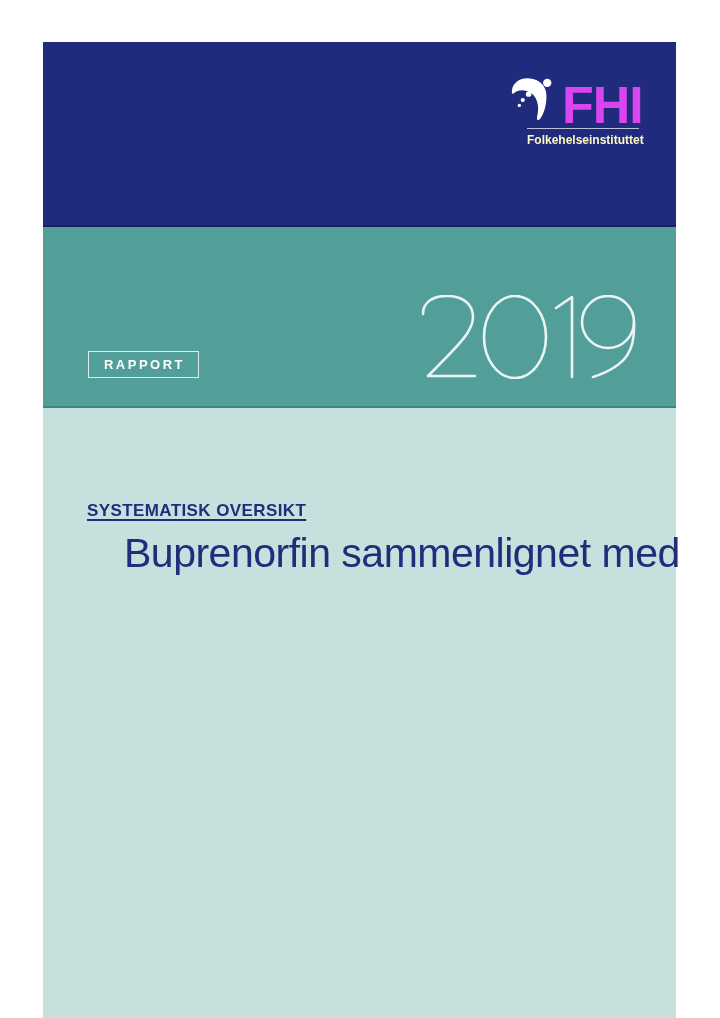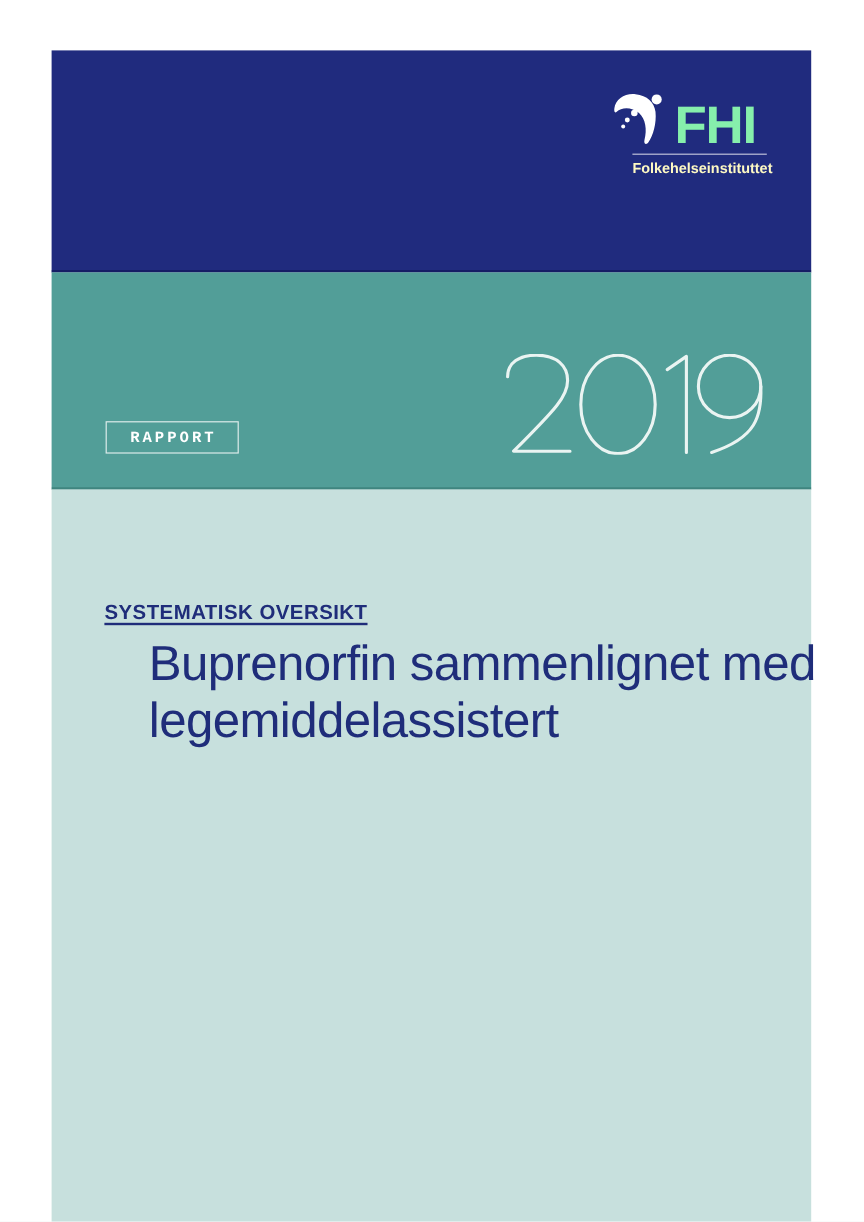--- a/index.html
+++ b/index.html
@@ -20,35 +20,34 @@
   .page{position:absolute;left:0;top:0;width:720px;height:1018px;background:#fff;}
   .column{position:absolute;left:43px;top:42px;width:633px;}
   .band{position:relative;width:633px;}
   .band-blue{
     height:185px;background:var(--band-dark-blue,#202b7e);
     border-bottom:2px solid rgba(8,14,70,0.45);
   }
   .band-teal{
     height:181px;background:var(--band-teal,#529e98);
     border-bottom:2px solid rgba(15,70,64,0.28);
-    font-family:Liberation Mono, monospace;
   }
   .band-light{
     height:666px;background:var(--band-light,#c7e0dd);
     border-bottom:2px solid rgba(60,110,105,0.15);
     padding:93px 44px 0 44px;
   }
 
   
   .logo{position:absolute;top:34px;right:37px;width:128px;color:#fff;}
   .logo-top{display:flex;align-items:flex-end;height:47px;}
   .logo-mark{width:47px;height:46px;flex:0 0 auto;}
   .logo-acronym{
-    font-size:44px;font-weight:bold;line-height:34px;
-    letter-spacing:-1px;margin-left:4px;margin-bottom:1px;color:#86efac;
+    font-size:52px;font-weight:bold;line-height:34px;
+    letter-spacing:-1px;margin-left:4px;margin-bottom:1px;color:#d946ef;
   }
   .logo-rule{height:1px;background:rgba(255,255,255,0.7);margin:5px 0 4px 16px;}
   .logo-name{font-size:12px;font-weight:bold;margin-left:16px;letter-spacing:0;color:#fef9c3;white-space:nowrap;}
 
   
   .rapport-box{
     position:absolute;left:45px;bottom:28px;
     width:111px;height:27px;
     border:1px solid rgba(255,255,255,0.8);
     display:flex;align-items:center;justify-content:center;
@@ -123,18 +122,17 @@
           <path d="M214,27 C215,52 210,70 173,82"></path>
         </svg>
         <span class="sr-only">2019</span>
       </div>
     </div>
 
     <div class="band band-light">
       <span class="category">SYSTEMATISK OVERSIKT</span>
       <h1 class="title">
         <span class="title-line">Buprenorfin sammenlignet med</span>
-        <span class="title-line">legemiddelassistert</span>
       </h1>
     </div>
 
   </div>
 </div>
 
 </body></html>

